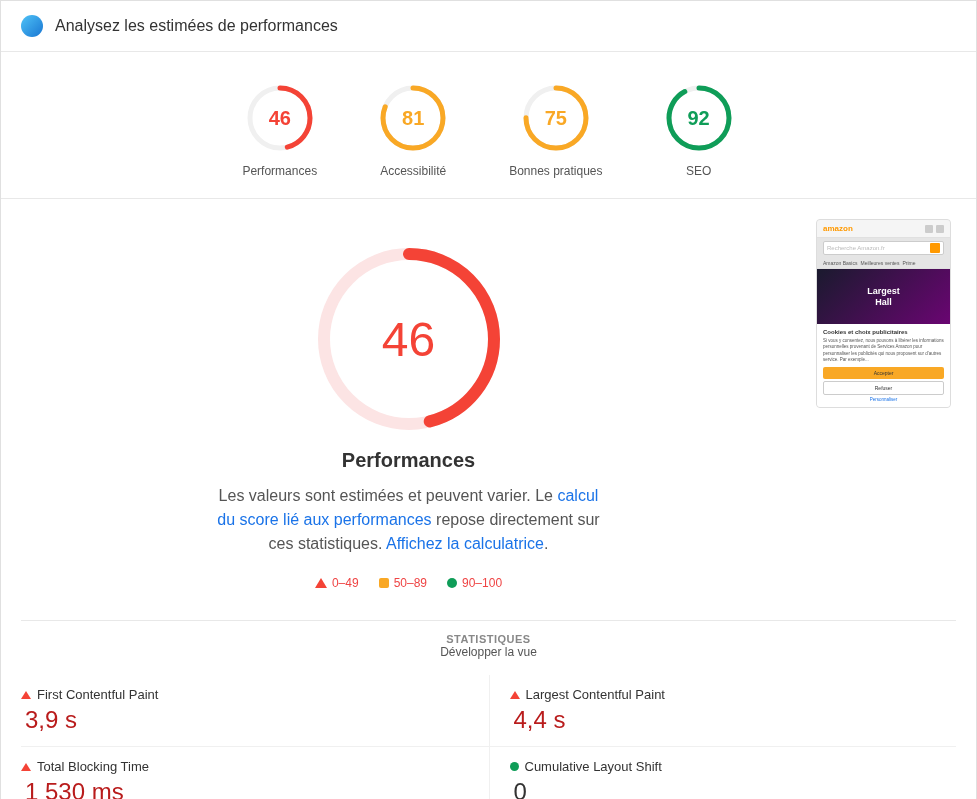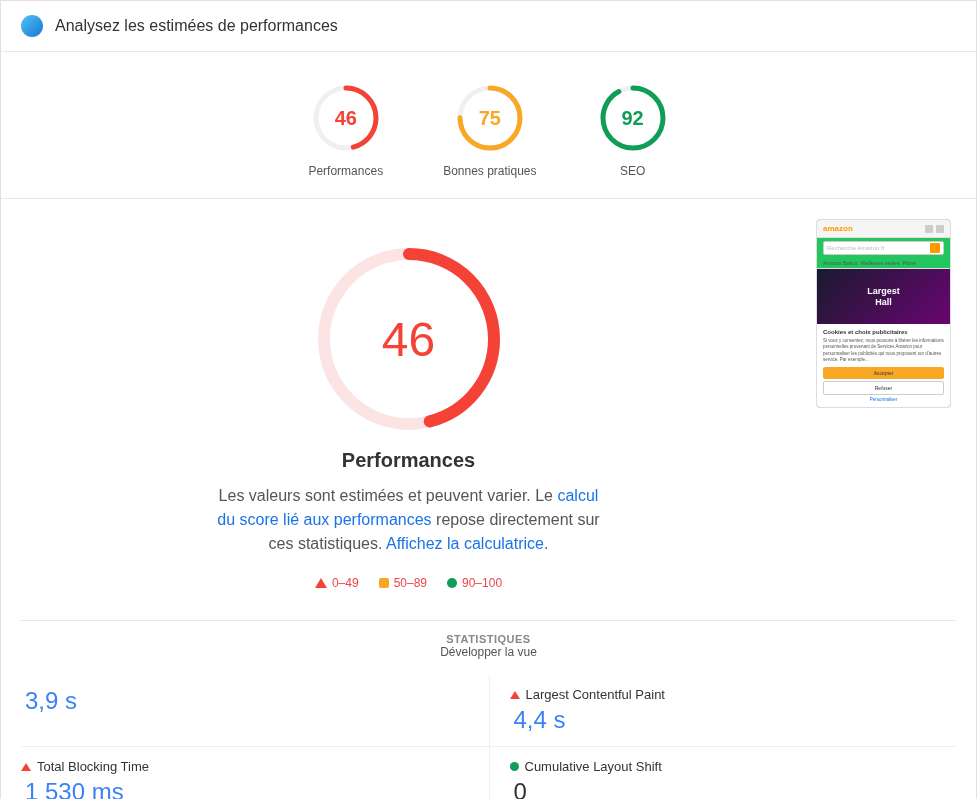--- a/index.html
+++ b/index.html
@@ -42,21 +42,21 @@
 
     
     .legend { display: flex; align-items: center; gap: 20px; margin-top: 4px; }
     .legend-item { display: flex; align-items: center; gap: 5px; font-size: 12px; color: #ef4444; }
     .legend-triangle { width: 0; height: 0; border-left: 6px solid transparent; border-right: 6px solid transparent; border-bottom: 10px solid #f44336; }
     .legend-square { width: 10px; height: 10px; background: #f9a825; border-radius: 2px; }
     .legend-circle { width: 10px; height: 10px; background: #0f9d58; border-radius: 50%; }
 
     
     .right-panel { width: 140px; flex-shrink: 0; }
-    .screenshot-preview { width: 135px; border: 1px solid #ddd; border-radius: 4px; overflow: hidden; background: #22c55e; }
+    .screenshot-preview { width: 135px; border: 1px solid #ddd; border-radius: 4px; overflow: hidden; background: #e5e5e5; }
     .preview-header { background: #f5f5f5; padding: 4px 6px; display: flex; align-items: center; justify-content: space-between; border-bottom: 1px solid #e0e0e0; }
     .preview-logo { font-size: 8px; font-weight: bold; color: #f90; }
     .preview-icons { display: flex; gap: 3px; }
     .preview-icon-small { width: 8px; height: 8px; background: #ccc; border-radius: 1px; }
     .preview-search { background: #fff; border: 1px solid #ccc; border-radius: 2px; margin: 3px 6px; padding: 1px 3px; font-size: 7px; color: #999; display: flex; justify-content: space-between; align-items: center; }
     .preview-search-btn { background: #f90; width: 10px; height: 10px; border-radius: 1px; }
     .preview-nav { display: flex; gap: 3px; padding: 2px 6px; border-bottom: 1px solid #e0e0e0; }
     .preview-nav-item { font-size: 5px; color: #555; }
     .preview-banner { background: linear-gradient(135deg, #1a1a2e, #6a0572); height: 55px; margin: 0; position: relative; overflow: hidden; display: flex; align-items: center; justify-content: center; }
     .preview-banner-text { color: #fff; font-size: 9px; font-weight: bold; text-align: center; line-height: 1.2; }
@@ -73,21 +73,21 @@
     .statistics-title { font-size: 11px; color: #888; font-weight: 600; letter-spacing: 0.5px; }
     .expand-btn { font-size: 12px; color: #555; cursor: pointer; }
 
     .stats-grid { display: grid; grid-template-columns: 1fr 1fr; gap: 0; }
     .stat-item { padding: 12px 20px 12px 0; border-bottom: 1px solid #f0f0f0; }
     .stat-item:nth-child(even) { padding-left: 20px; border-left: 1px solid #f0f0f0; }
     .stat-header { display: flex; align-items: center; gap: 6px; margin-bottom: 4px; }
     .stat-triangle { width: 0; height: 0; border-left: 5px solid transparent; border-right: 5px solid transparent; border-bottom: 8px solid #f44336; flex-shrink: 0; }
     .stat-circle-green { width: 9px; height: 9px; background: #0f9d58; border-radius: 50%; flex-shrink: 0; }
     .stat-name { font-size: 13px; color: #333; }
-    .stat-value { font-size: 24px; font-weight: 300; color: #3b82f6; margin-left: 4px; }
+    .stat-value { font-size: 24px; font-weight: 300; color: #b91c1c; margin-left: 4px; }
     .stat-value.green { color: #333; }
   </style>
 </head>
 <body>
 
 <div class="page-wrapper">
 
   <div class="header">
     <div class="header-icon"></div>
     <span class="header-title">Analysez les estimées de performances</span>
@@ -99,20 +99,30 @@
       <div class="score-circle">
         <svg viewBox="0 0 72 72">
           <circle class="track" cx="36" cy="36" r="30"></circle>
           <circle class="progress" cx="36" cy="36" r="30" stroke="#f44336" stroke-dasharray="188.5" stroke-dashoffset="101.8"></circle>
         </svg>
         <span class="score-number" style="color:#f44336;">46</span>
       </div>
       <span class="score-label">Performances</span>
     </div>
 
+    <div class="score-item">
+      <div class="score-circle">
+        <svg viewBox="0 0 72 72">
+          <circle class="track" cx="36" cy="36" r="30"></circle>
+          <circle class="progress" cx="36" cy="36" r="30" stroke="#f9a825" stroke-dasharray="188.5" stroke-dashoffset="35.8"></circle>
+        </svg>
+        <span class="score-number" style="color:#f9a825;">81</span>
+      </div>
+      <span class="score-label">Accessibilité</span>
+    </div>
 
     <div class="score-item">
       <div class="score-circle">
         <svg viewBox="0 0 72 72">
           <circle class="track" cx="36" cy="36" r="30"></circle>
           <circle class="progress" cx="36" cy="36" r="30" stroke="#f9a825" stroke-dasharray="188.5" stroke-dashoffset="47.1"></circle>
         </svg>
         <span class="score-number" style="color:#f9a825;">75</span>
       </div>
       <span class="score-label">Bonnes pratiques</span>
@@ -211,20 +221,24 @@
 
   <div class="statistics-section">
     <div class="statistics-header">
       <span class="statistics-title">STATISTIQUES</span>
       <span class="expand-btn">Développer la vue</span>
     </div>
 
     <div class="stats-grid">
 
       <div class="stat-item">
+        <div class="stat-header">
+          <div class="stat-triangle"></div>
+          <span class="stat-name">First Contentful Paint</span>
+        </div>
         <div class="stat-value">3,9 s</div>
       </div>
 
       <div class="stat-item">
         <div class="stat-header">
           <div class="stat-triangle"></div>
           <span class="stat-name">Largest Contentful Paint</span>
         </div>
         <div class="stat-value">4,4 s</div>
       </div>

